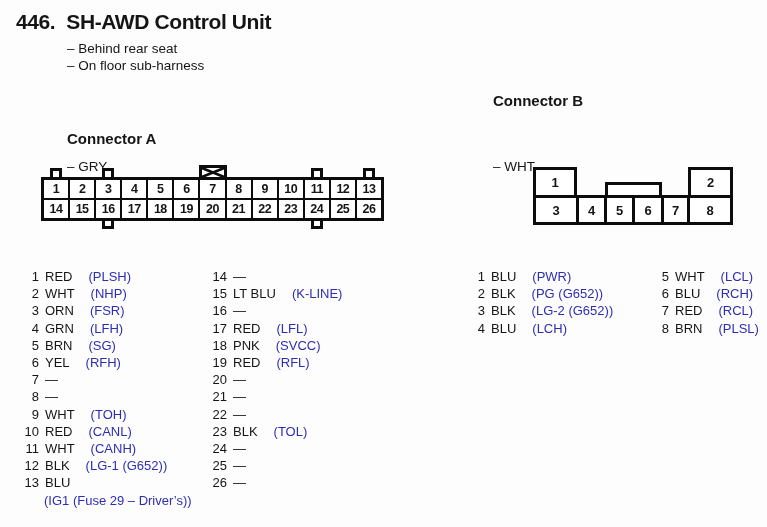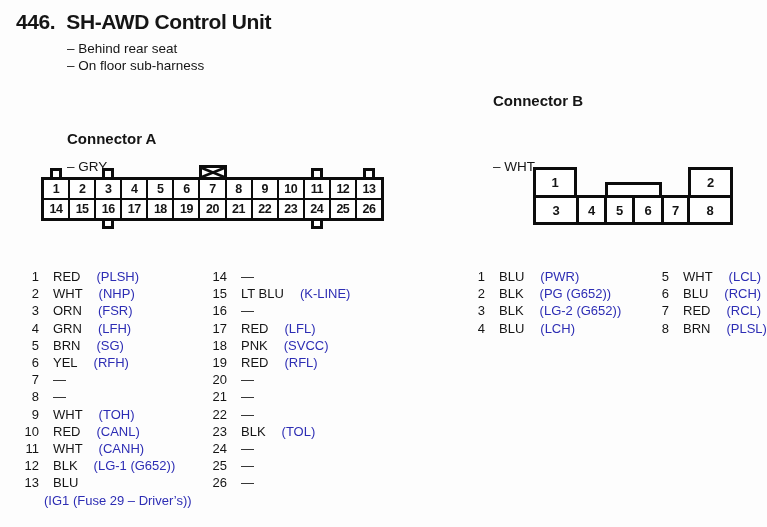--- a/index.html
+++ b/index.html
@@ -49,21 +49,21 @@
   .brow{left:533px;top:195px;width:200px;height:30px;background:#0c0c0c;
     box-sizing:border-box;padding:3px;display:flex;gap:3px;z-index:2;}
   .bcell{background:#fff;height:100%;display:flex;align-items:center;
     justify-content:center;font-weight:bold;font-size:13px;flex:none;}
 
   
   .plist{top:268px;font-size:13px;line-height:17.2px;white-space:nowrap;}
   .prow{display:flex;}
   .pnum{text-align:right;flex:none;}
   .pw15 .pnum{width:15px;} .pw30 .pnum{width:30px;}
-  .pwire{margin-left:14px;}
+  .pwire{margin-left:6px;}
   .psig{margin-left:16px;color:var(--sigblue);}
   .psig2{color:var(--sigblue);}
   .pw15 .psig2{margin-left:20px;}
   .la1{left:24px;} .la2{left:197px;} .lb1{left:470px;} .lb2{left:654px;}
 </style>
 </head>
 <body>
 
 <div class="abs title-row">
   <span>446.</span>

